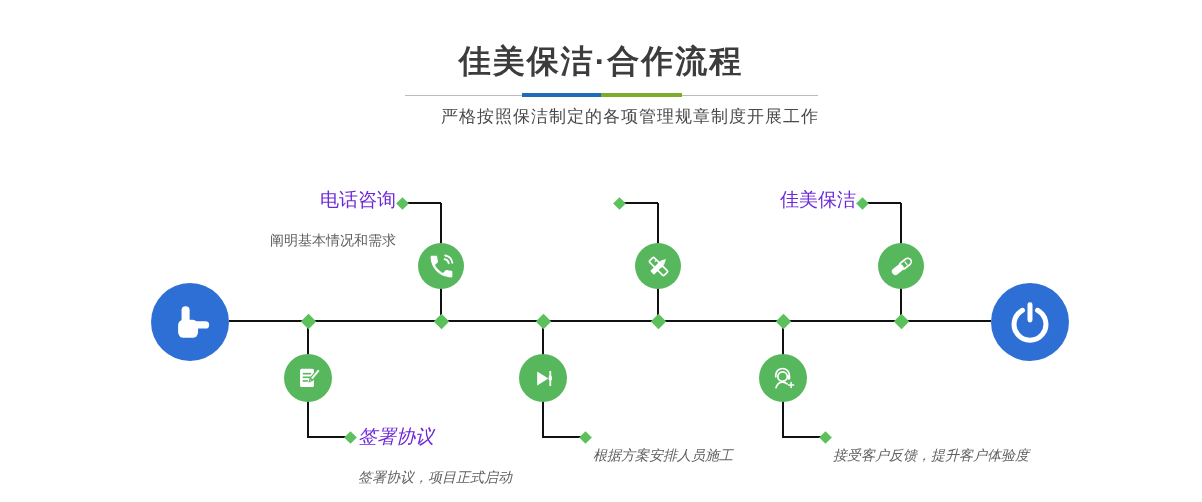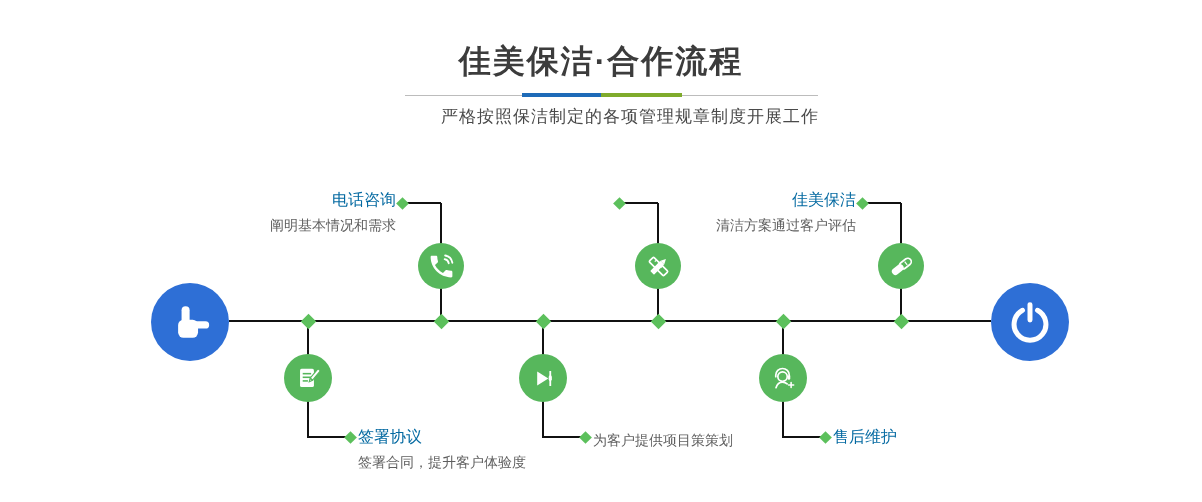--- a/index.html
+++ b/index.html
@@ -44,23 +44,23 @@
   .step.bottom .ldiamond{width:9px;height:9px;left:calc(var(--x) + 38px);top:433px;}
   .circle{
     position:absolute;border-radius:50%;background:#57b75c;z-index:3;
     display:flex;align-items:center;justify-content:center;
   }
   .step.top .circle{left:calc(var(--x) - 23px);top:243px;width:46px;height:46px;}
   .step.bottom .circle{left:calc(var(--x) - 24px);top:354px;width:48px;height:48px;}
   .circle svg{width:29px;height:29px;display:block;}
   .label{position:absolute;white-space:nowrap;z-index:2;}
   .step.top .label{right:calc(1202px - var(--x) + 45px);top:189px;text-align:right;}
-  .step.bottom .label{left:calc(var(--x) + 50px);top:426px;text-align:left;}
-  .step-title{font-size:16px;color:#0369a1;line-height:22px;}
-  .step-desc{font-size:14px;color:#5f5f5f;line-height:18px;margin-top:5px;text-align:right;}
+  .step.bottom .label{left:calc(var(--x) + 50px);top:426px;text-align:left;font-style:italic;}
+  .step-title{font-size:19px;color:#6d28d9;line-height:22px;}
+  .step-desc{font-size:14px;color:#5f5f5f;line-height:18px;margin-top:20px;text-align:right;}
 </style>
 </head>
 <body>
 
 <div class="canvas">
 
   <h1 class="hdr-title">佳美保洁·合作流程</h1>
   <div class="divider-gray"></div>
   <div class="divider-blue"></div>
   <div class="divider-green"></div>
@@ -115,21 +115,21 @@
           <line x1="7.2" y1="11" x2="14.2" y2="11" stroke="#57b75c" stroke-width="1.3"></line>
           <line x1="7.2" y1="14" x2="11.5" y2="14" stroke="#57b75c" stroke-width="1.3"></line>
           <g transform="rotate(40 16.5 10)">
             <rect x="15.2" y="3.2" width="2.6" height="10" rx="0.7" fill="#fff" stroke="#57b75c" stroke-width="0.9"></rect>
             <path d="M15.2 13.4l1.3 2.7 1.3-2.7z" fill="#fff" stroke="#57b75c" stroke-width="0.9"></path>
           </g>
         </svg>
       </div>
       <div class="label">
         <div class="step-title">签署协议</div>
-        <div class="step-desc">签署合同，提升客户体验度</div>
+        <div class="step-desc">签署协议，项目正式启动</div>
       </div>
     </div>
 
     <div class="step top s3">
       <div class="vline"></div>
       <div class="hline"></div>
       <div class="diamond jdiamond"></div>
       <div class="diamond ldiamond"></div>
       <div class="circle">
         <svg viewBox="0 0 24 24">
@@ -155,58 +155,57 @@
       <div class="diamond jdiamond"></div>
       <div class="diamond ldiamond"></div>
       <div class="circle">
         <svg viewBox="0 0 24 24">
           <path d="M6.8 6.2v11.6l9.2-5.8z" fill="#fff"></path>
           <line x1="17.6" y1="5.8" x2="17.6" y2="18.2" stroke="#fff" stroke-width="1.5"></line>
           <rect x="16.3" y="9.4" width="2.6" height="4.6" rx="1.3" fill="#fff"></rect>
         </svg>
       </div>
       <div class="label">
-        <div class="step-desc">为客户提供项目策策划</div>
+        <div class="step-desc">根据方案安排人员施工</div>
       </div>
     </div>
 
     <div class="step top s5">
       <div class="vline"></div>
       <div class="hline"></div>
       <div class="diamond jdiamond"></div>
       <div class="diamond ldiamond"></div>
       <div class="circle">
         <svg viewBox="0 0 24 24">
           <g transform="rotate(-38 12 12)">
             <rect x="2.6" y="9.2" width="10.8" height="5.8" rx="2.9" fill="#fff"></rect>
             <rect x="10.6" y="9.2" width="10.8" height="5.8" rx="2.9" fill="none" stroke="#fff" stroke-width="1.4"></rect>
             <line x1="14.2" y1="10.4" x2="14.2" y2="13.8" stroke="#57b75c" stroke-width="1"></line>
             <line x1="16.6" y1="10.4" x2="16.6" y2="13.8" stroke="#fff" stroke-width="1"></line>
           </g>
         </svg>
       </div>
       <div class="label">
         <div class="step-title">佳美保洁</div>
-        <div class="step-desc">清洁方案通过客户评估</div>
       </div>
     </div>
 
     <div class="step bottom s6">
       <div class="vline"></div>
       <div class="hline"></div>
       <div class="diamond jdiamond"></div>
       <div class="diamond ldiamond"></div>
       <div class="circle">
         <svg viewBox="0 0 24 24" fill="none" stroke="#fff" stroke-width="1.4" stroke-linecap="round">
           <circle cx="11.2" cy="10.4" r="3.9"></circle>
           <path d="M5.6 10.5V9.3a5.6 5.6 0 0 1 11.2 0v1.4"></path>
           <rect x="15.4" y="9.4" width="2.2" height="3.6" rx="1.1" fill="#fff" stroke="none"></rect>
           <path d="M5.8 19.6c1-3.2 3.1-4.6 5.4-4.6 1.4 0 2.7.5 3.8 1.5"></path>
           <path d="M16.2 17.4h4.2M18.3 15.3v4.2" stroke-width="1.3"></path>
         </svg>
       </div>
       <div class="label">
-        <div class="step-title">售后维护</div>
+        <div class="step-desc">接受客户反馈，提升客户体验度</div>
       </div>
     </div>
 
   </div>
 </div>
 
 </body></html>

